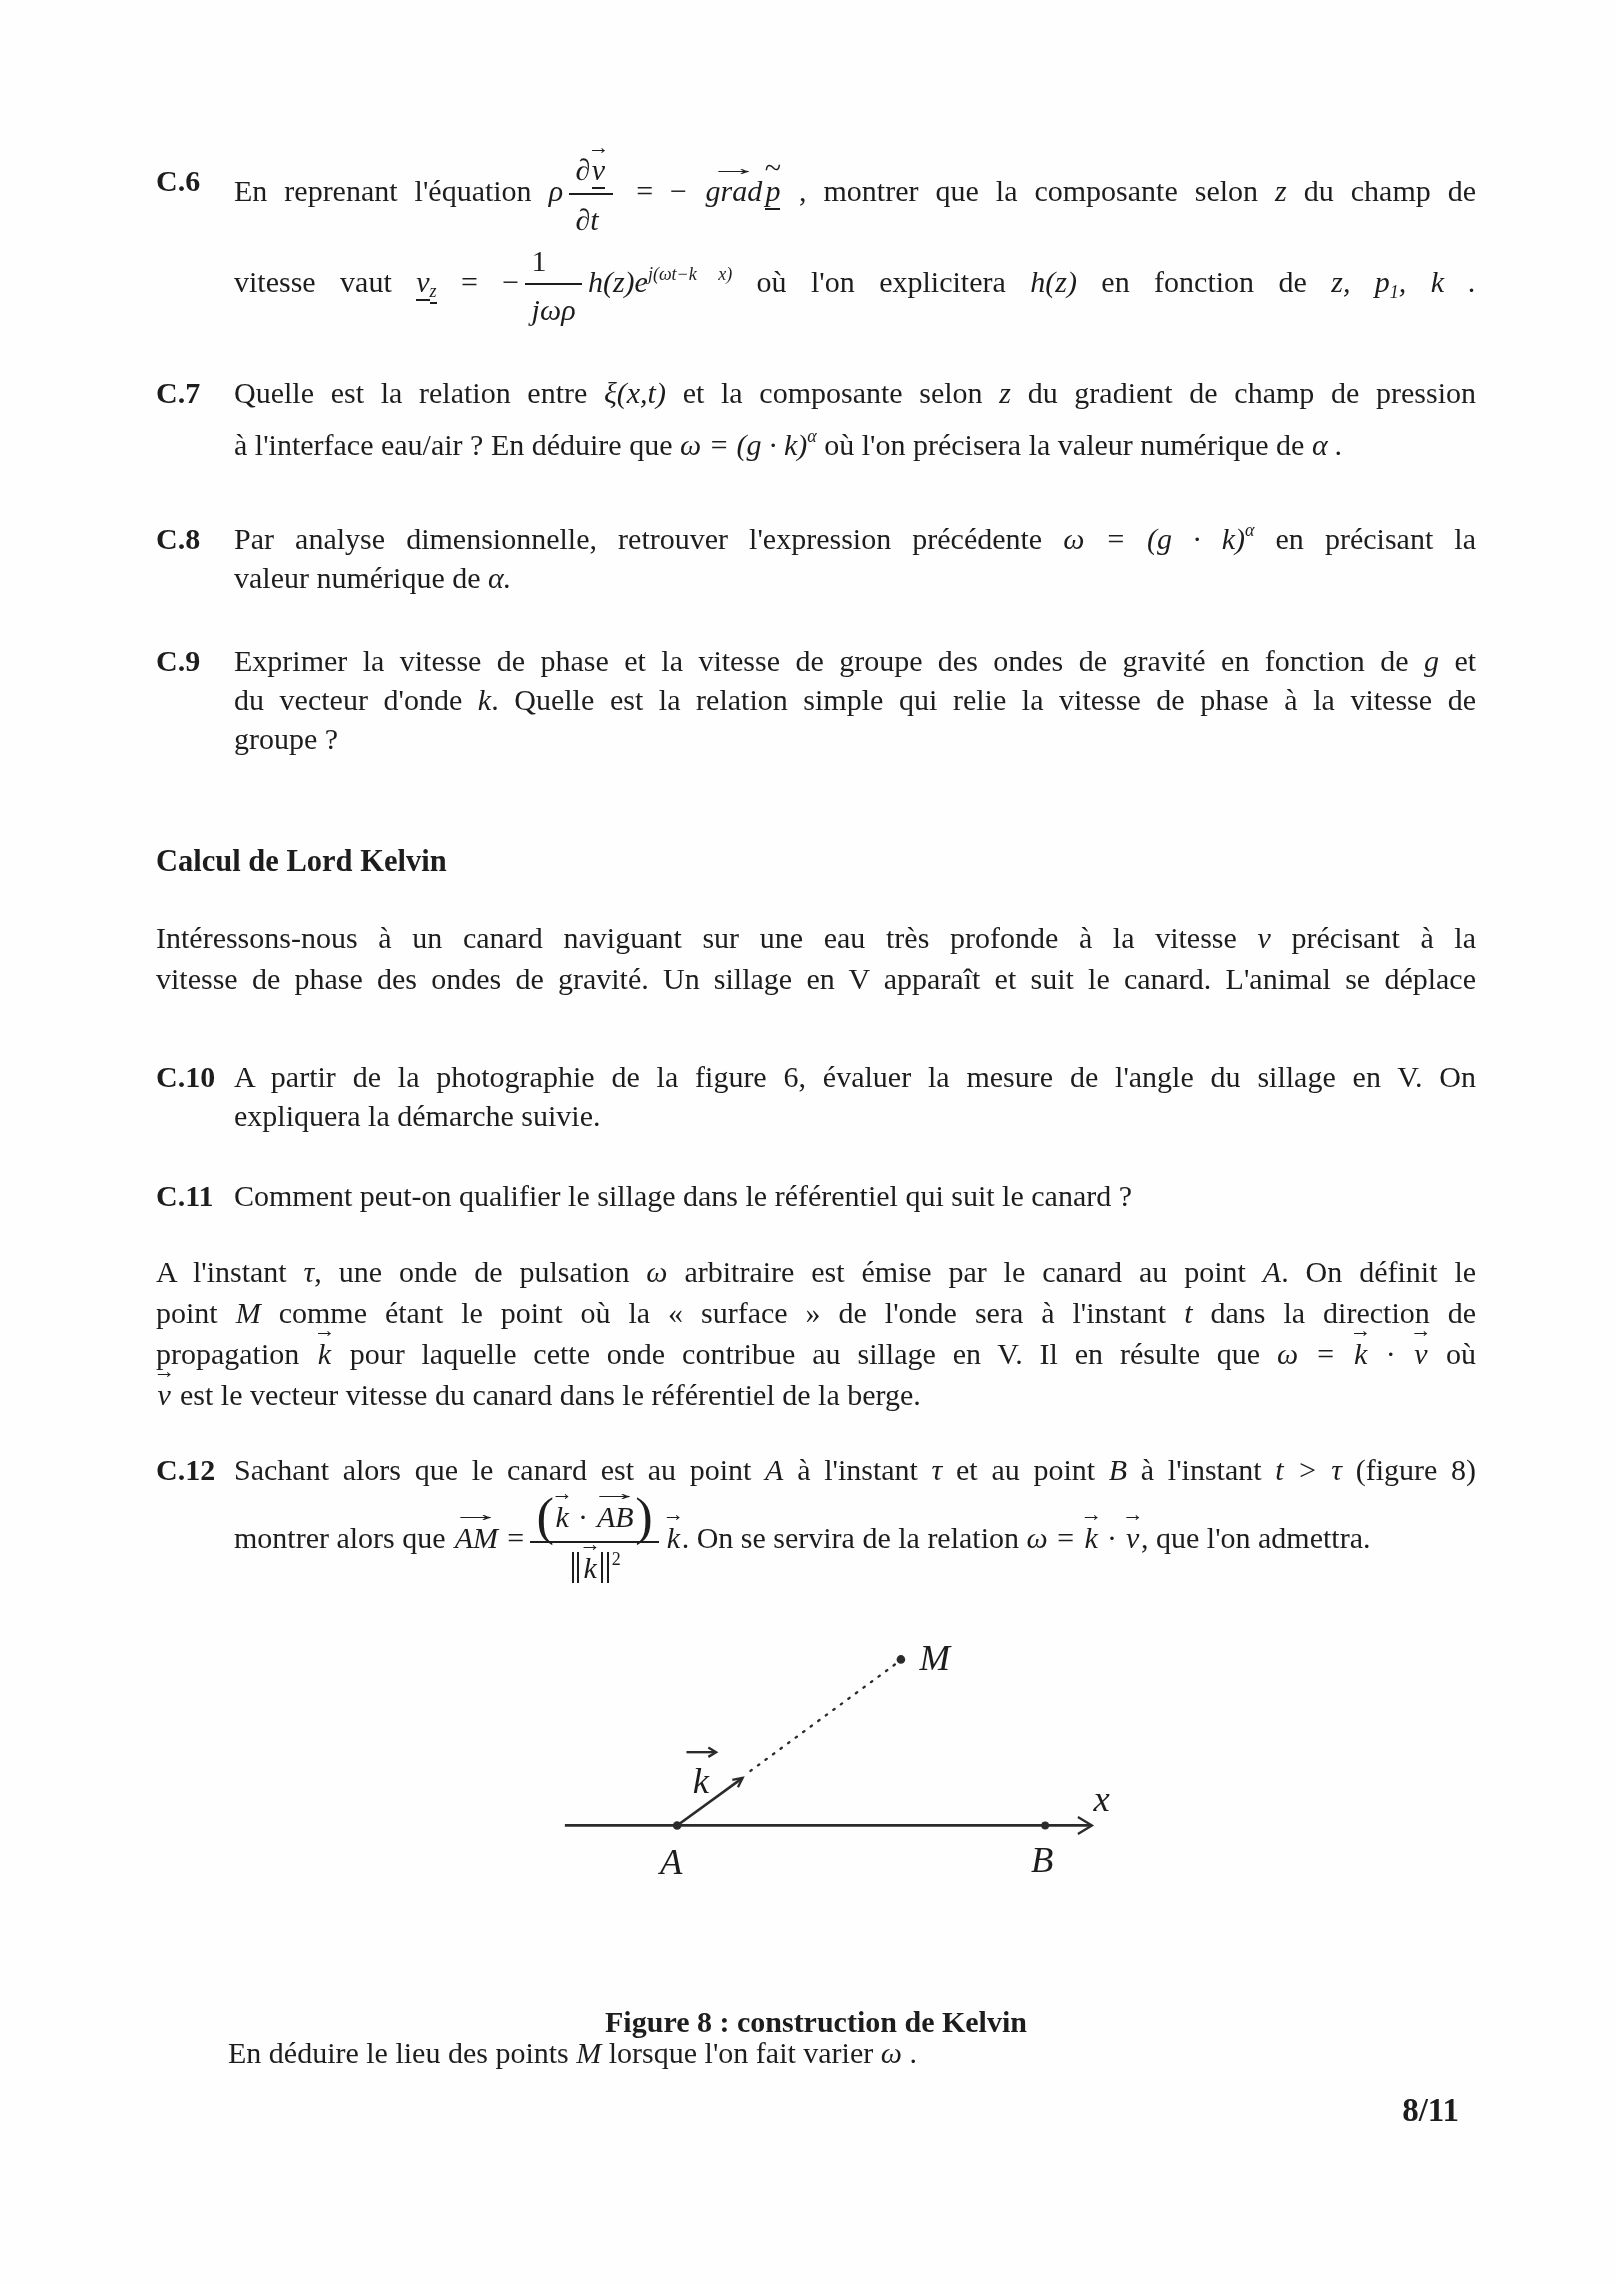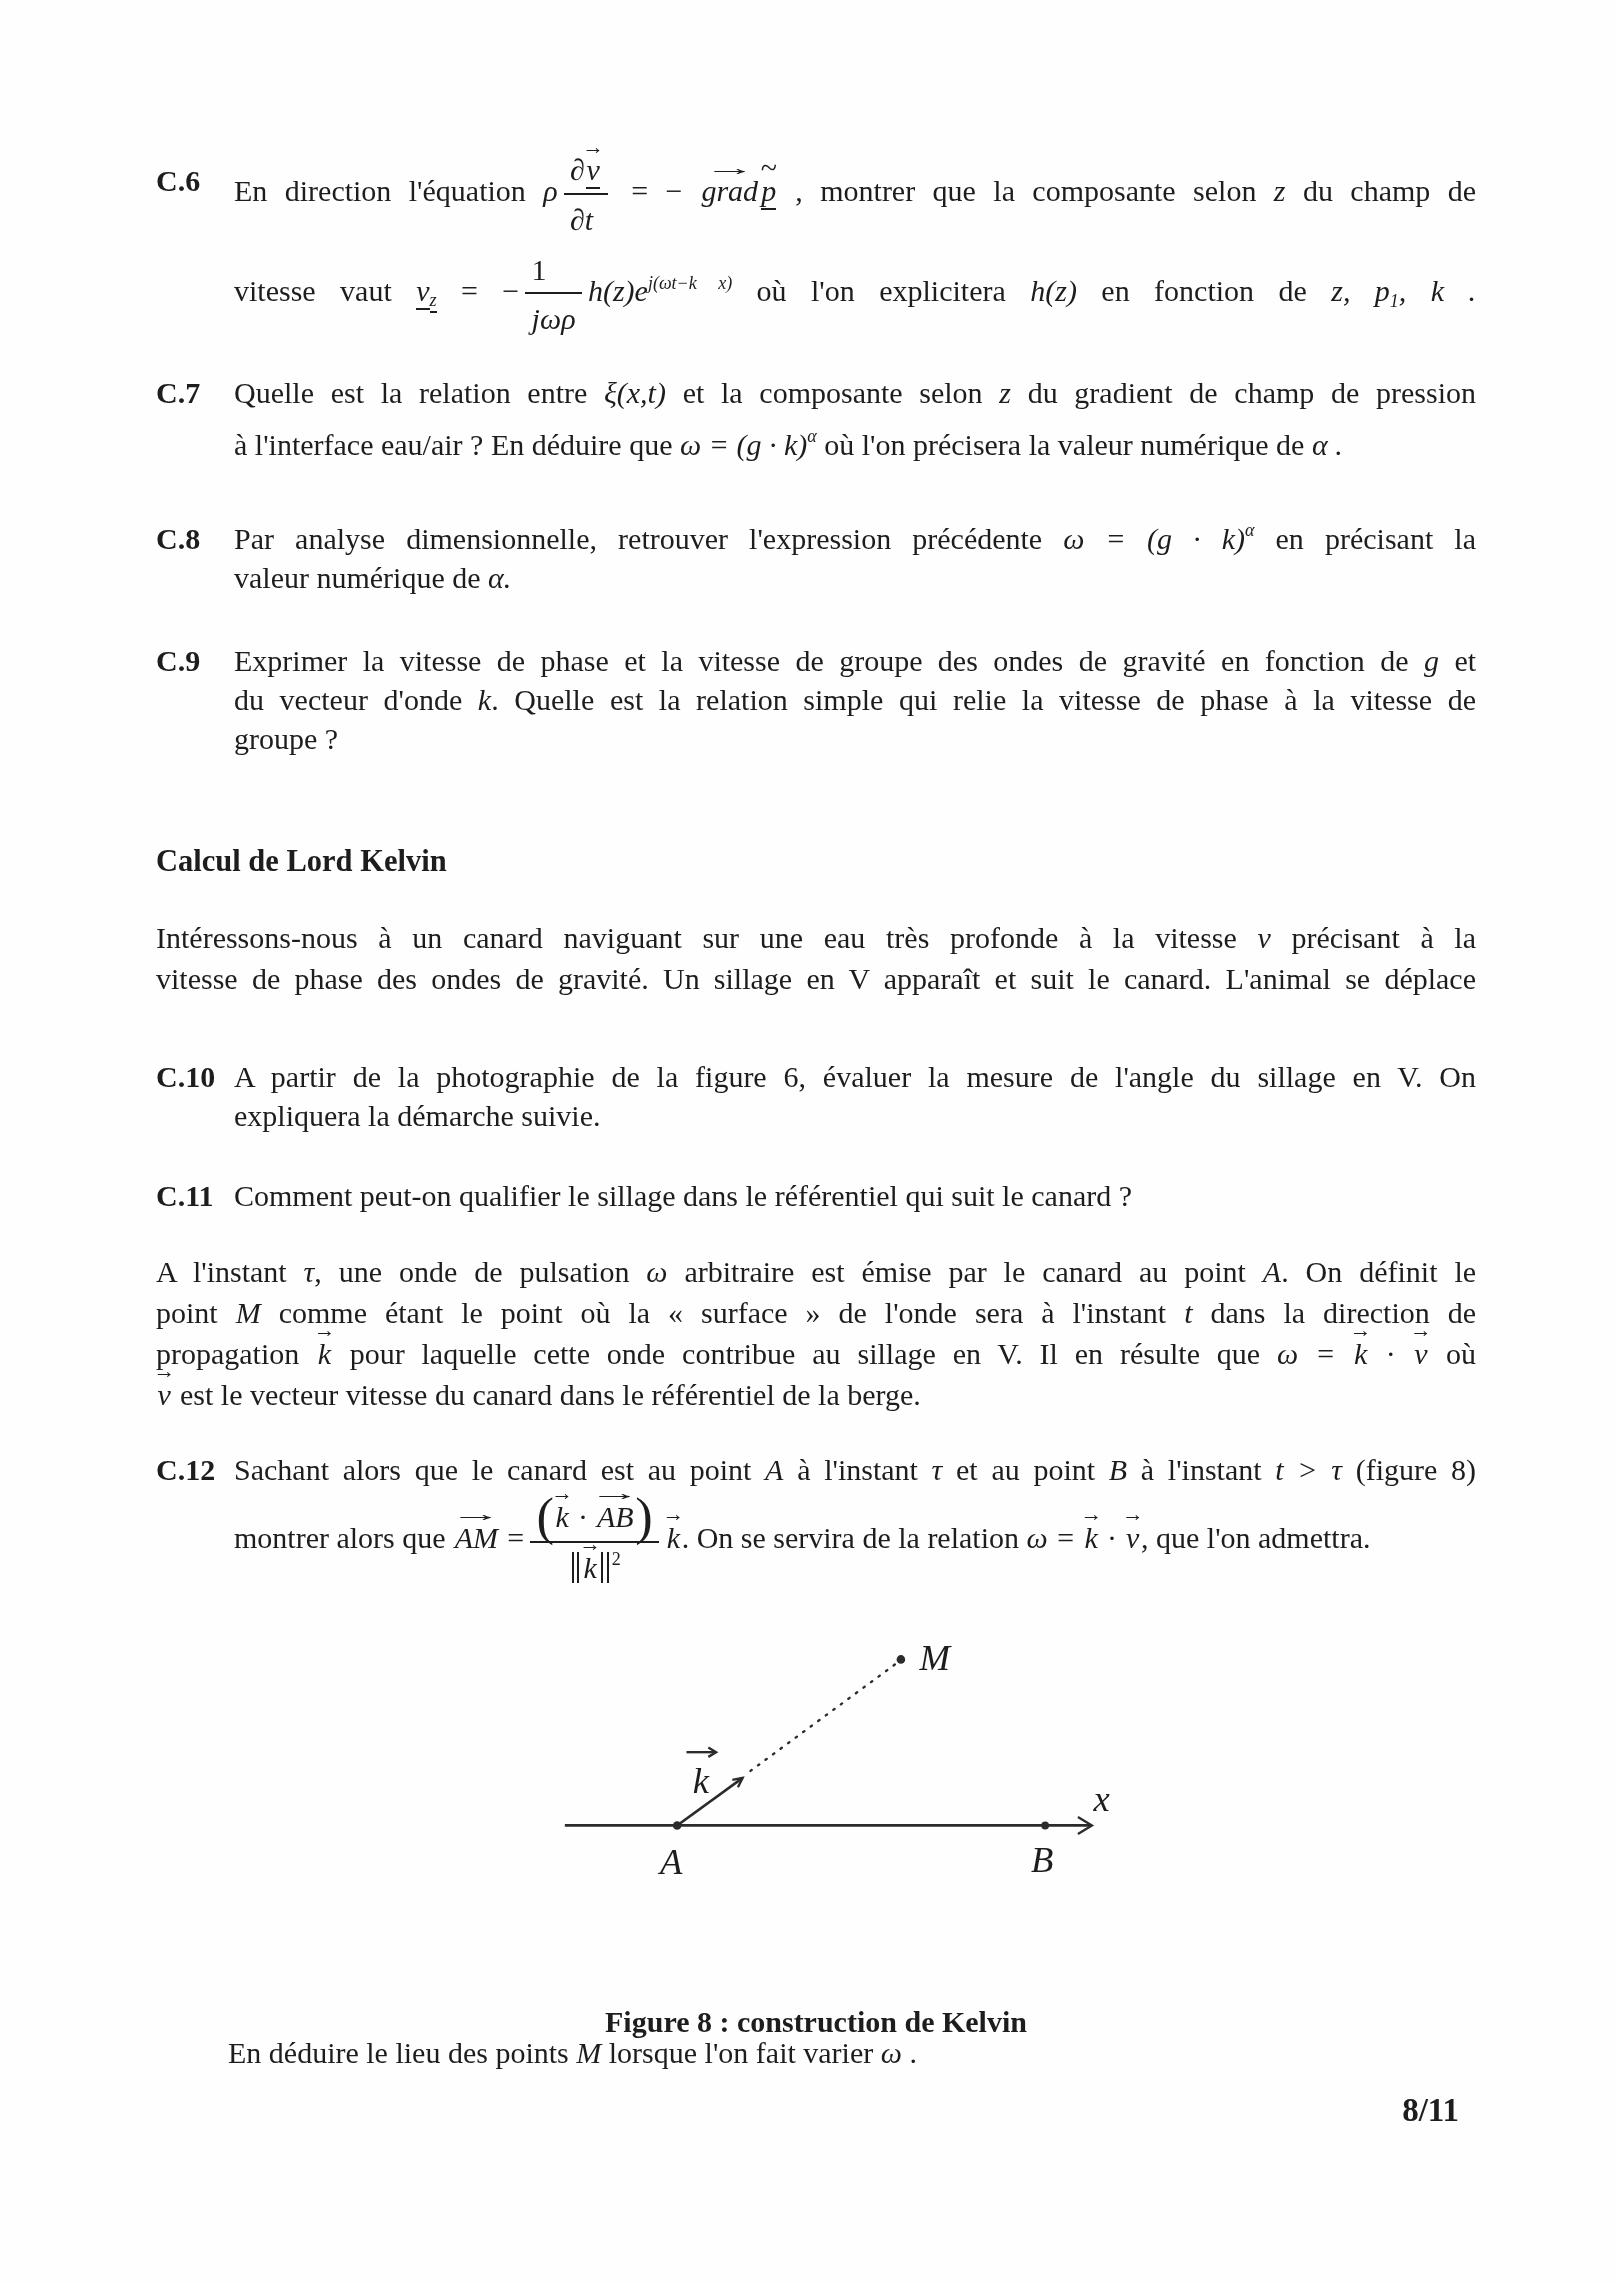--- a/index.html
+++ b/index.html
@@ -48,28 +48,28 @@
   figure { margin:0; }
 </style>
 </head>
 <body>
 
 <div class="page">
 
   <section class="q" style="top:150px">
     <span class="qlabel" style="top:11px">C.6</span>
     <div class="line jl">
-      <span>En direction l'équation</span>
+      <span>En reprenant l'équation</span>
       <span class="it">ρ</span><span class="frac"><span class="fnum"><span class="it">∂</span><span class="vec"><span class="arr">→</span><span class="it und">v</span></span></span><span class="fbar"></span><span class="fden it">∂t</span></span>
       <span>= −</span>
       <span class="vec wide"><span class="arr">→</span><span class="it">grad</span></span><span class="ptil"><span class="tld">~</span><span class="it und">p</span></span><span> , montrer que la composante selon</span>
       <span class="it">z</span>
       <span>du champ de</span>
     </div>
-    <div class="line jl" style="margin-top:11px">
+    <div class="line jl" style="margin-top:2px">
       <span>vitesse vaut</span>
       <span><span class="it und">v</span><sub class="sb it und">z</sub></span>
       <span>= −</span><span class="frac"><span class="fnum">1</span><span class="fbar"></span><span class="fden it">jωρ</span></span><span class="it">h(z)e</span><sup class="sp">j(ωt−k x)</sup>
       <span>où l'on explicitera</span>
       <span class="it">h(z)</span>
       <span>en fonction de</span>
       <span class="it">z, p</span><sub class="sb it">1</sub><span class="it">, k .</span>
     </div>
   </section>
 

